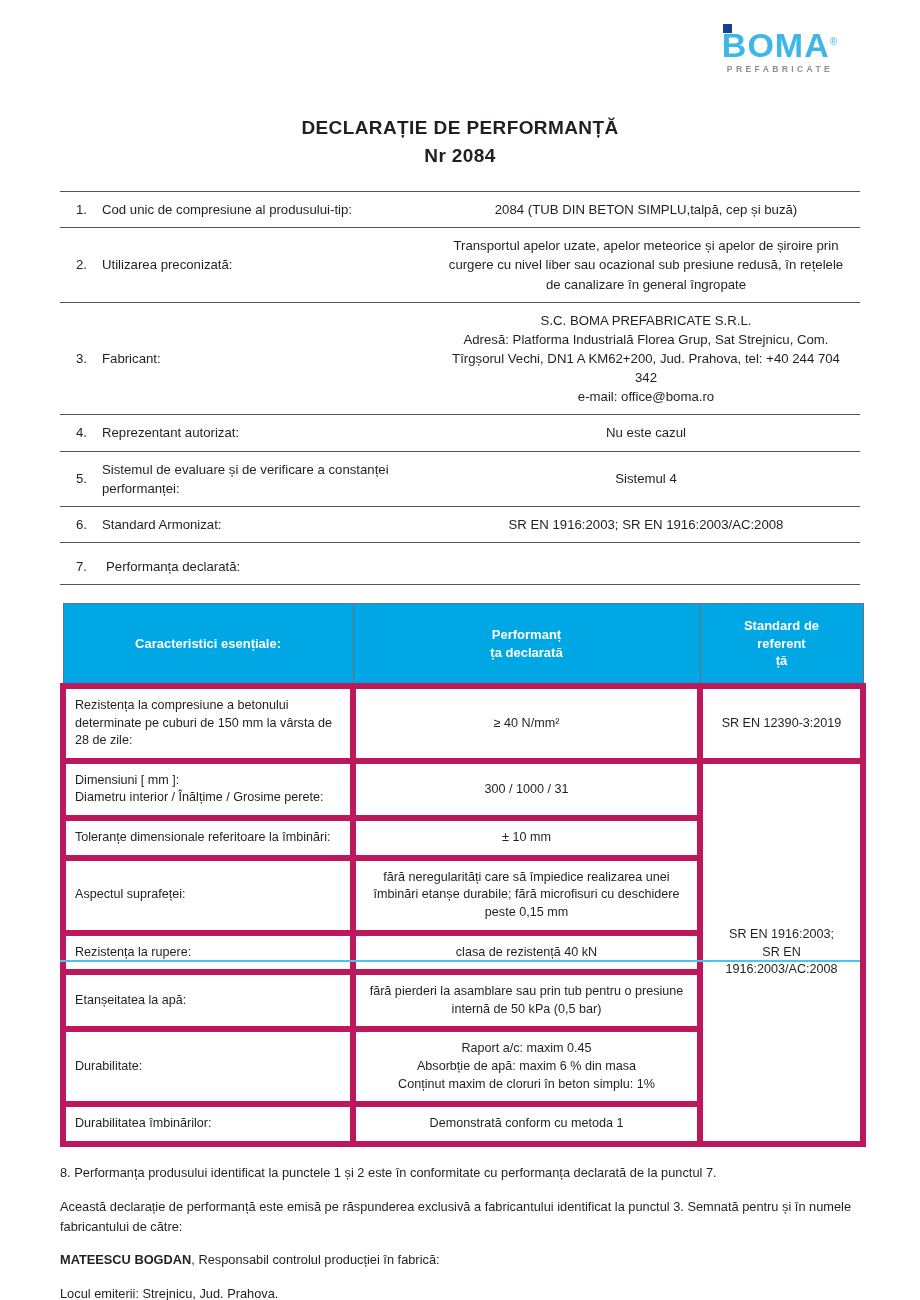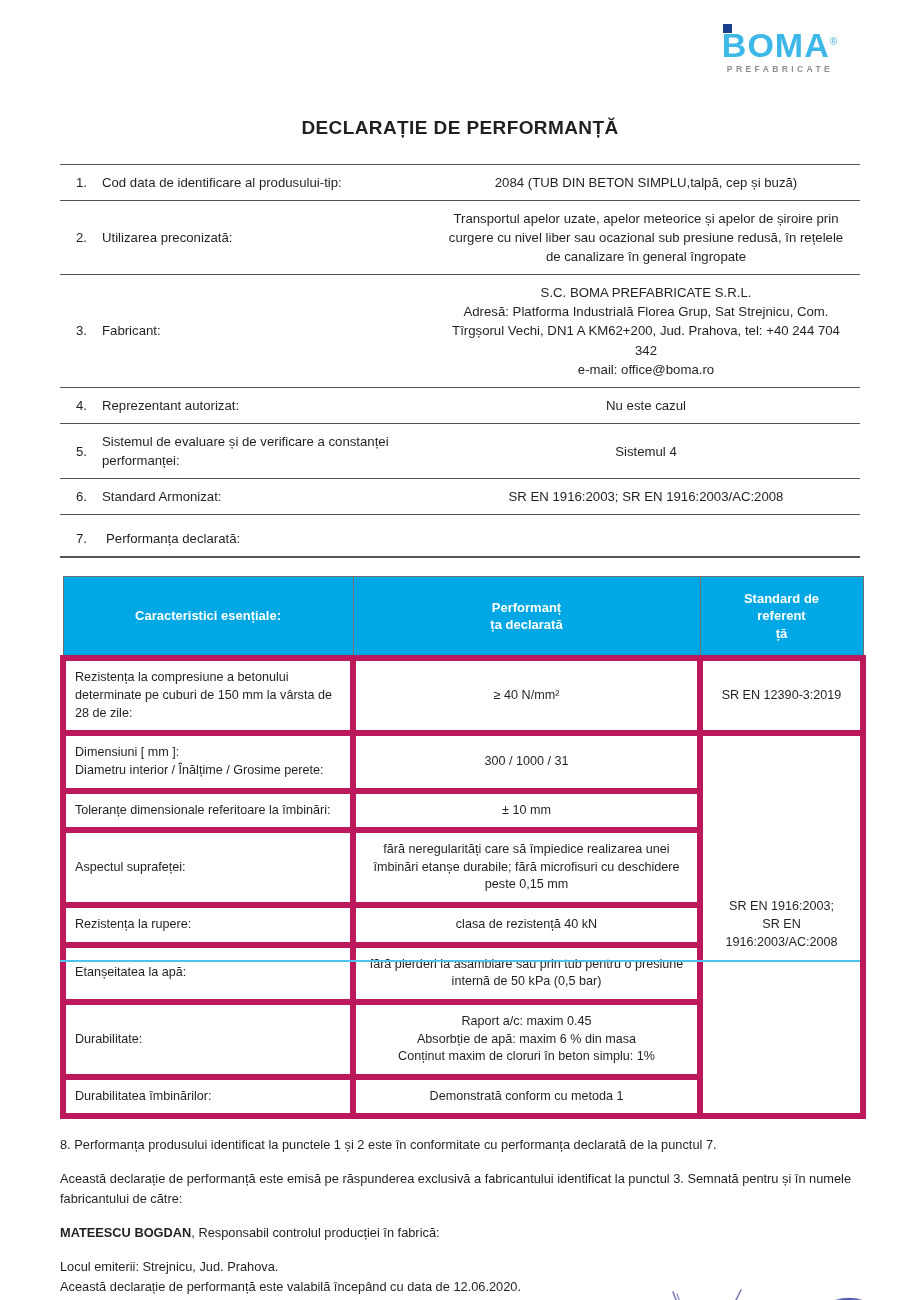--- a/index.html
+++ b/index.html
@@ -205,27 +205,28 @@
       <div class="logo-word">
         <span class="tick"></span><span>BOMA</span><span class="reg">®</span>
       </div>
       <div class="logo-sub">PREFABRICATE</div>
     </div>
 
   </div>
 
   <div class="doc-title">
     <div>DECLARAȚIE DE PERFORMANȚĂ</div>
+    <div>Nr 2084</div>
   </div>
 
   <table class="facts">
     <tbody>
       <tr>
         <td class="num">1.</td>
-        <td class="lbl">Cod data de identificare al produsului-tip:</td>
+        <td class="lbl">Cod unic de compresiune al produsului-tip:</td>
         <td class="val">2084 (TUB DIN BETON SIMPLU,talpă, cep și buză)</td>
       </tr>
       <tr>
         <td class="num">2.</td>
         <td class="lbl">Utilizarea preconizată:</td>
         <td class="val">Transportul apelor uzate, apelor meteorice și apelor de șiroire prin curgere cu nivel liber sau ocazional sub presiune redusă, în rețelele de canalizare în general îngropate</td>
       </tr>
       <tr>
         <td class="num">3.</td>
         <td class="lbl">Fabricant:</td>

